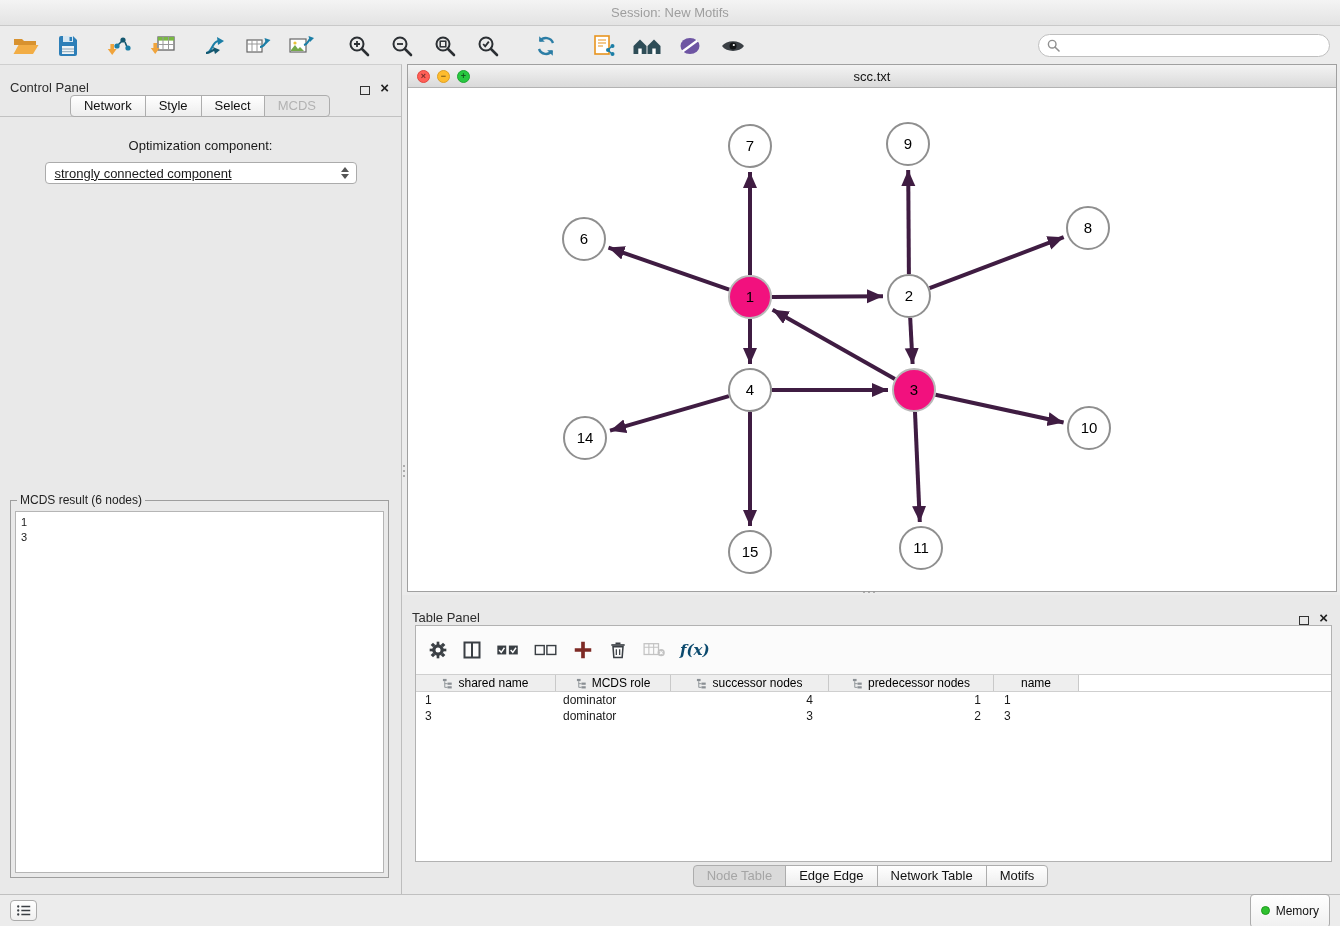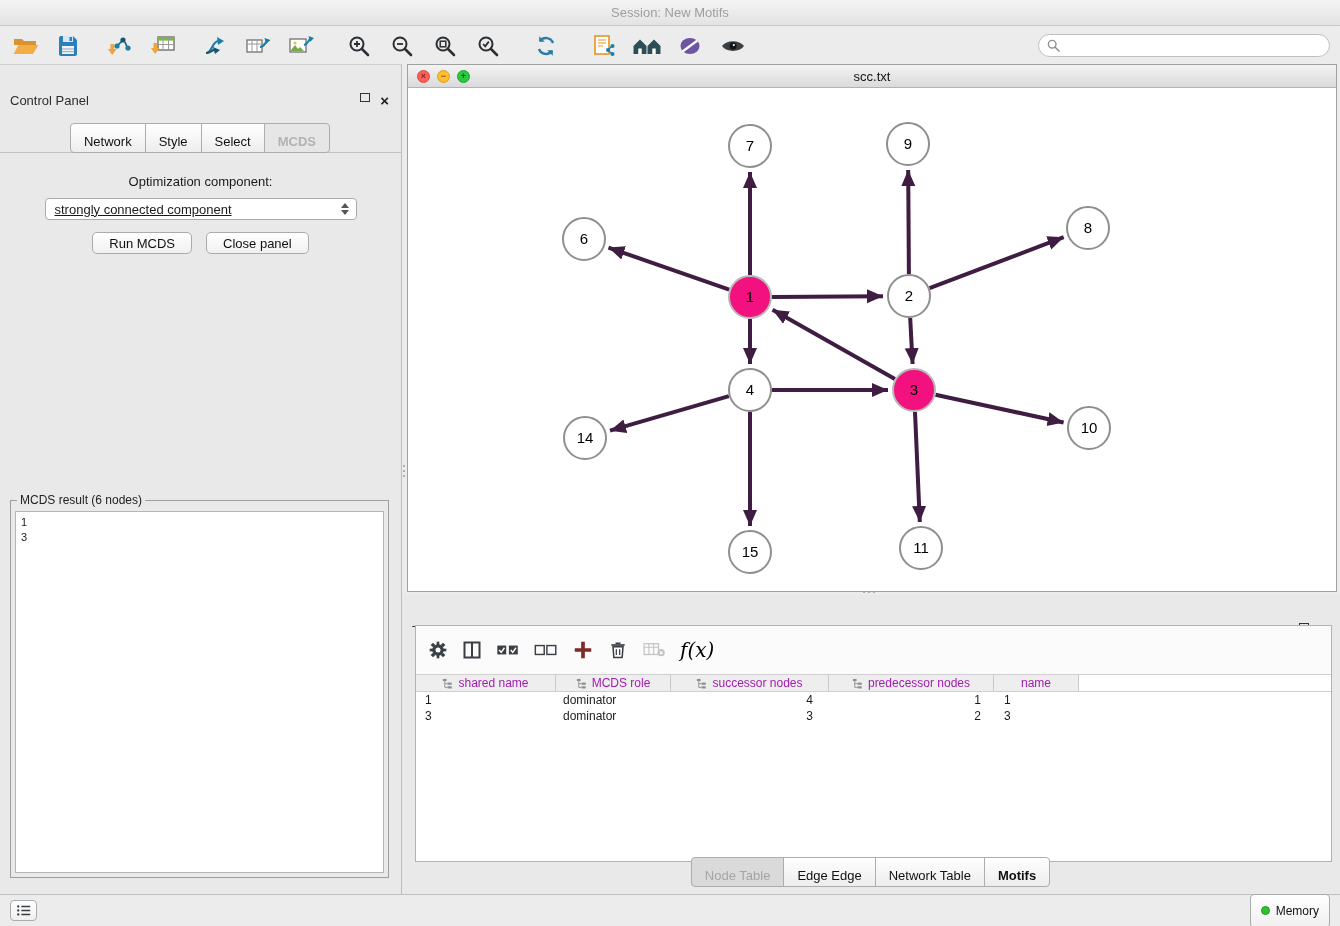--- a/index.html
+++ b/index.html
@@ -28,31 +28,31 @@
     position:absolute; right:10px; top:7px; width:292px; height:23px;
     background:#fff; border:1px solid #bfbfbf; border-radius:12px;
     display:flex; align-items:center; padding:0 8px; gap:5px;
   }
   .search-wrap input { border:none; outline:none; flex:1; font-size:12px; background:transparent; font-family:"Liberation Sans",sans-serif; }
   
   .control-panel {
     position:absolute; left:0; top:64px; width:402px; bottom:32px;
     background:#e9e9e9; border-right:1px solid #bdbdbd; border-top:1px solid #cfcfcf;
   }
-  .panel-header { height:30px; display:flex; align-items:flex-start; padding:0 12px 0 10px; gap:10px;margin-top:28px; }
+  .panel-header { height:30px; display:flex; align-items:flex-end; padding:0 12px 0 10px; gap:10px; }
   .panel-title { flex:1; font-size:13px; color:#2d2d2d; }
   .float-icon { width:10px; height:9px; border:1.6px solid #333; display:inline-block; }
   .close-icon { font-size:15px; font-weight:700; color:#222; line-height:1; cursor:default; }
   .cp-tabs { display:flex; justify-content:center; position:relative; z-index:2; }
   .cp-tab, .tp-tab {
     border:1px solid #adadad; background:linear-gradient(#ffffff,#ededed);
-    padding:10px 13px 3px; font-size:13px; margin-left:-1px; color:#111;
+    padding:2px 13px 3px; font-size:13px; margin-left:-1px; color:#111;
   }
   .cp-tab:first-child, .tp-tab:first-child { border-radius:4px 0 0 4px; }
-  .cp-tab:last-child, .tp-tab:last-child { border-radius:0 4px 4px 0;font-weight:bold; }
+  .cp-tab:last-child, .tp-tab:last-child { border-radius:0 4px 4px 0; }
   .cp-tab.active { background:#e6e6e6; color:#b2b2b2; }
   .cp-divider { border-bottom:1px solid #c2c2c2; margin-top:-1px; }
   .opt-label { text-align:center; margin-top:21px; font-size:13px; }
   .combo {
     width:312px; height:22px; margin:9px auto 0;
     background:#fff; border:1px solid #ababab; border-radius:4px;
     display:flex; align-items:center; padding:0 3px 0 9px; font-size:13px;
   }
   .combo-text { flex:1;text-decoration:underline; }
   .stepper { display:flex; flex-direction:column; align-items:center; gap:2px; padding:0 4px; }
@@ -96,24 +96,24 @@
   .net-canvas { position:relative; width:100%; height:503px; background:#fff; }
   .net-canvas svg { position:absolute; left:0; top:0; }
   
   .table-panel { position:absolute; left:402px; top:595px; right:0; bottom:32px; background:#e9e9e9; }
   .tp-box {
     position:absolute; left:13px; right:8px; top:30px; bottom:32px;
     background:#fff; border:1px solid #b2b2b2;
   }
   .tp-toolbar { height:48px; display:flex; align-items:center; padding-left:12px; gap:14px; background:#fbfbfb; }
   .tp-tool { display:flex; align-items:center; justify-content:center; }
-  .fx-label { font-family:"DejaVu Serif", serif; font-style:italic; font-size:20px; color:#000000; }
+  .fx-label { font-family:"DejaVu Serif", serif; font-style:italic; font-size:15px; color:#0c4a6e;font-weight:bold; }
   .tp-grid-header { display:flex; height:18px; border-top:1px solid #cfcfcf; border-bottom:1px solid #cfcfcf; }
   .tp-col {
-    background:#eeeeee; border-right:1px solid #c9c9c9; font-size:12px; color:#a21caf;
+    background:#eeeeee; border-right:1px solid #c9c9c9; font-size:12px; color:#000000;
     display:flex; align-items:center; justify-content:center; gap:5px;
   }
   .tp-row { display:flex; height:16px; font-size:12px; align-items:center; }
   .tp-cell { overflow:hidden; white-space:nowrap; }
   .al { text-align:left; } .ar { text-align:right; }
   .tp-tabs { position:absolute; left:0; right:0; bottom:7px; display:flex; justify-content:center; }
   .tp-tab.active { background:#dadada; color:#a5a5a5; }
   
   .statusbar {
     position:absolute; left:0; bottom:0; width:1340px; height:32px;
@@ -306,24 +306,20 @@
     <button class="cp-tab active">MCDS</button>
   </div>
   <div class="cp-divider"></div>
   <div class="opt-label">Optimization component:</div>
   <div class="combo">
     <span class="combo-text">strongly connected component</span>
     <span class="stepper">
       <i class="tri-up"></i>
         <i class="tri-down"></i>
     </span>
-  </div>
-  <div class="btn-row">
-    <button class="mac-btn">Run MCDS</button>
-    <button class="mac-btn">Close panel</button>
   </div>
   <fieldset class="result-fieldset">
     <legend>MCDS result (6 nodes)</legend>
     <div class="result-box">
       <span style="display:block">1</span>
       <span style="display:block">3</span>
     </div>
   </fieldset>
 </div>
 

